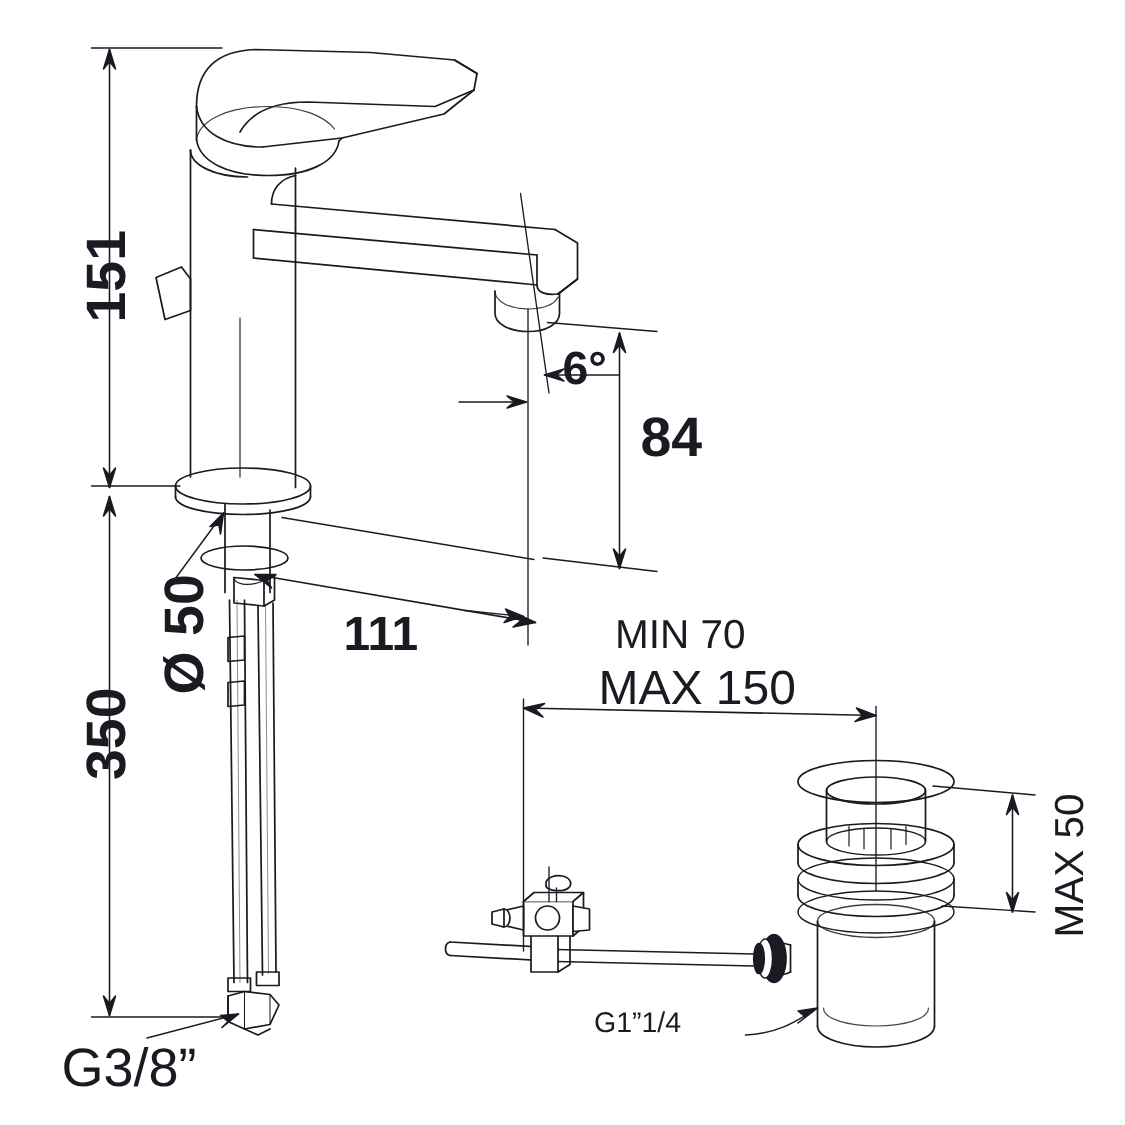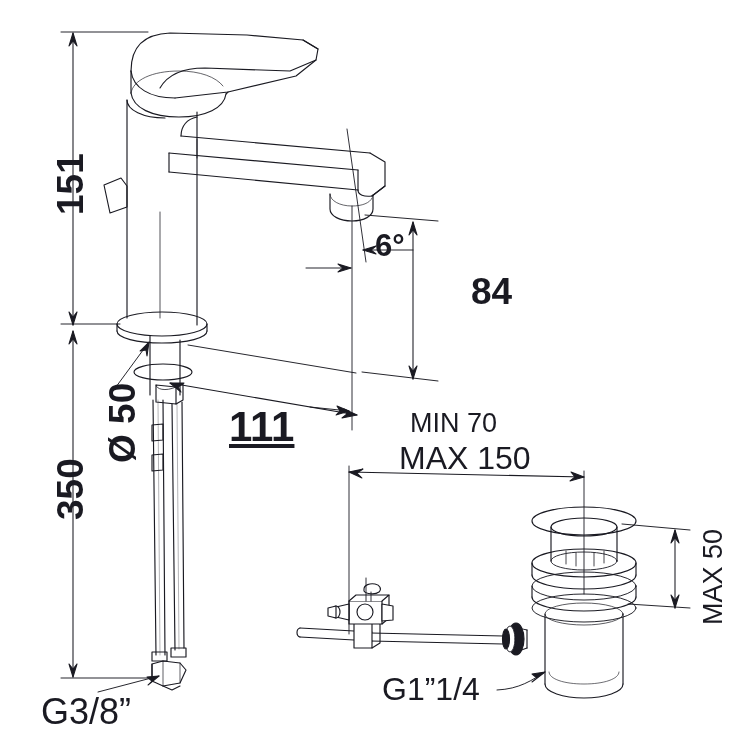--- a/index.html
+++ b/index.html
@@ -315,30 +315,30 @@
       </g>
     </g>
   </svg>
 
   <div class="dim-text vtext" style="left:52px; top:215px; font-size:37px; transform:rotate(-90deg);">151</div>
 
   <div class="dim-text vtext" style="left:52px; top:520px; font-size:37px; transform:rotate(-90deg);">350</div>
 
   <div class="dim-text vtext" style="left:104px; top:463px; font-size:37px; transform:rotate(-90deg);">Ø 50</div>
 
-  <div class="dim-text" style="left:427px; top:273px; font-size:37px;margin-left:44px;">84</div>
+  <div class="dim-text" style="left:427px; top:273px; font-size:37px;">84</div>
 
   <div class="dim-text" style="left:375px; top:230px; font-size:31px;">6°</div>
 
-  <div class="dim-text" style="left:229px; top:406px; font-size:42px;text-decoration:underline;">111</div>
+  <div class="dim-text" style="left:229px; top:406px; font-size:32px;">111</div>
 
   <div class="dim-text" style="left:41px; top:694px; font-size:36px; font-weight:normal;">G3/8”</div>
 
   <div class="dim-text" style="left:410px; top:410px; font-size:27px; font-weight:normal;">MIN 70</div>
 
   <div class="dim-text" style="left:399px; top:442px; font-size:32px; font-weight:normal;">MAX 150</div>
 
   <div class="dim-text vtext" style="left:700px; top:625px; font-size:27px; font-weight:normal;
               transform:rotate(-90deg);">MAX 50</div>
 
-  <div class="dim-text" style="left:382px; top:673px; font-size:32px; font-weight:normal;">G1”1/4</div>
+  <div class="dim-text" style="left:396px; top:673px; font-size:19px; font-weight:normal;">G1”1/4</div>
 
 </div>
 
 </body></html>

